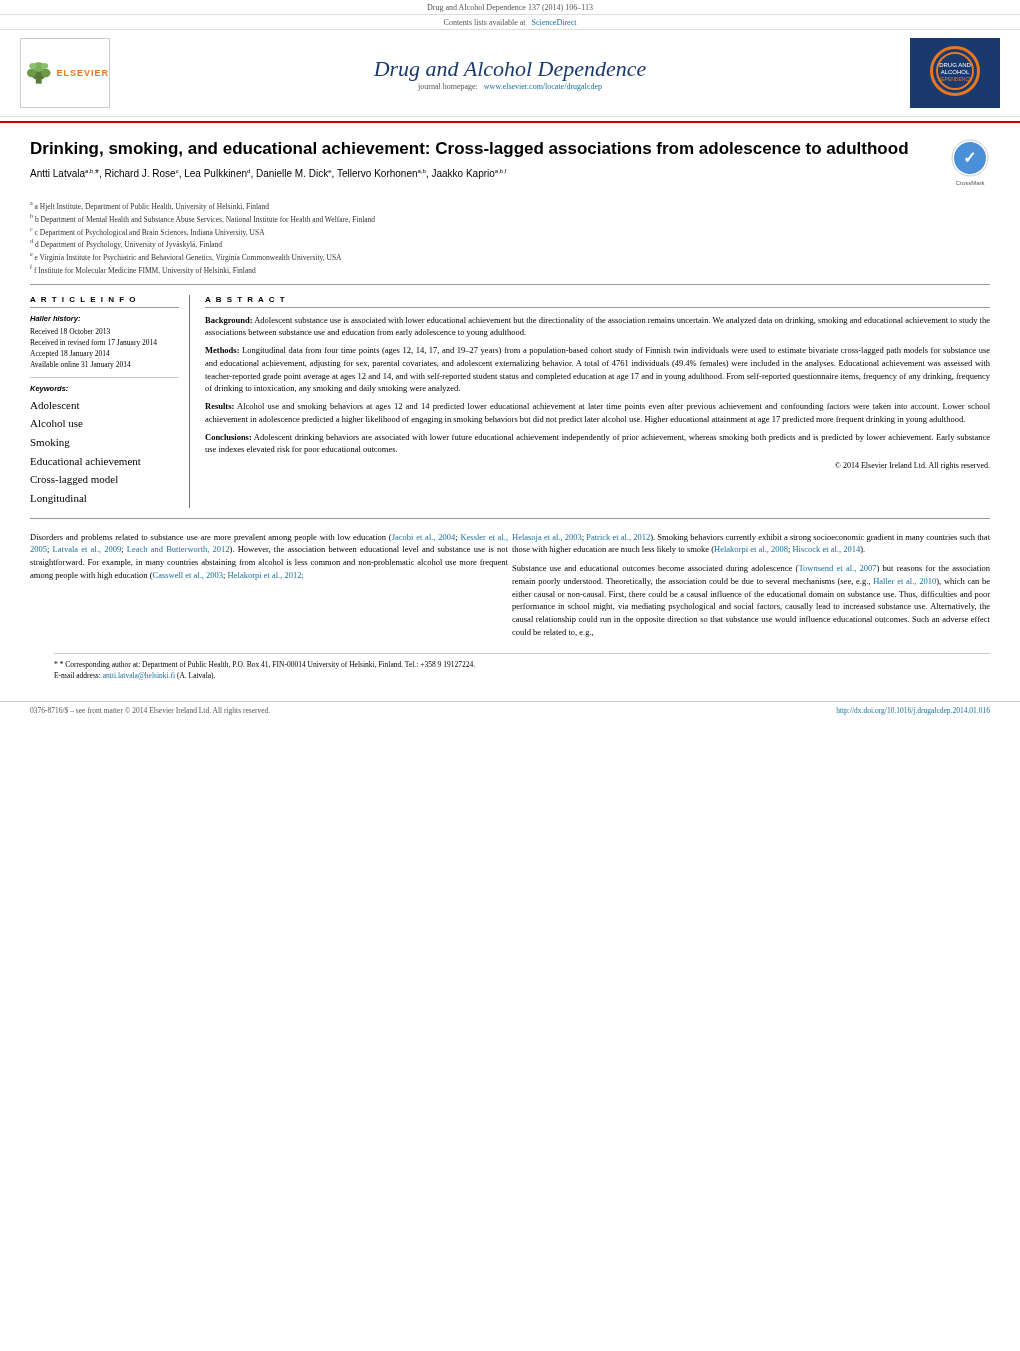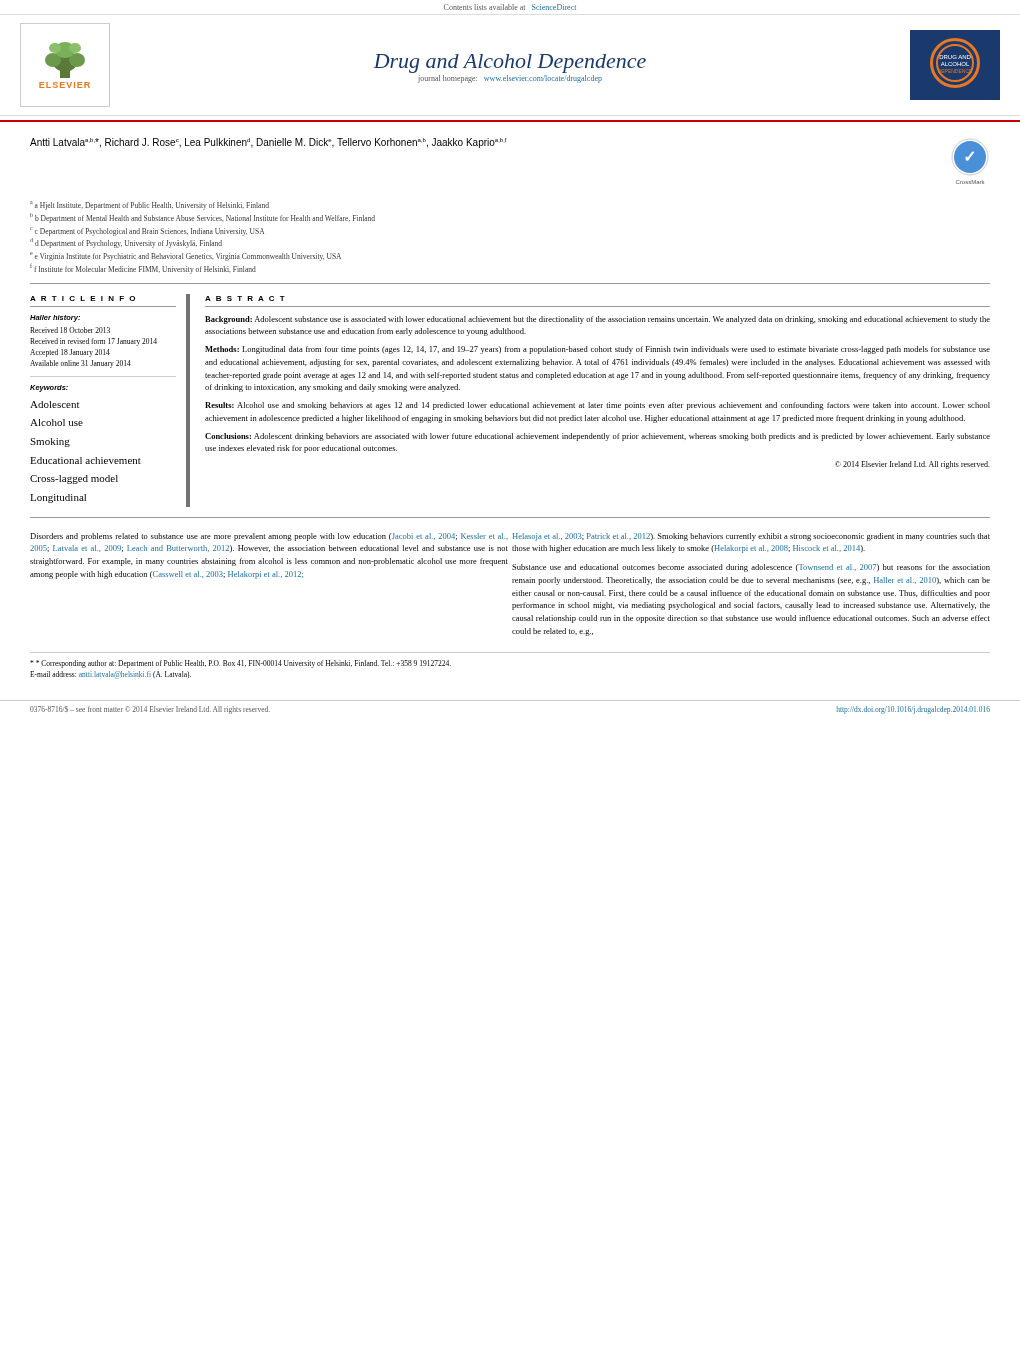--- a/index.html
+++ b/index.html
@@ -32,24 +32,24 @@
     .journal-banner {
       display: flex;
       align-items: center;
       justify-content: space-between;
       padding: 8px 20px;
       border-bottom: 1px solid #ddd;
     }
 
     .elsevier-logo {
       width: 90px;
-      height: 84px;
+      height: 70px;
       border: 1px solid #ccc;
       display: flex;
-      flex-direction: column;
+      flex-direction: row;
       align-items: center;
       justify-content: center;
       font-size: 7px;
     }
 
     .elsevier-tree {
       width: 60px;
       height: 40px;
     }
 
@@ -141,21 +141,21 @@
       display: flex;
       gap: 15px;
       margin-bottom: 12px;
       border-bottom: 1px solid #999;
       padding-bottom: 10px;
     }
 
     .article-info {
       width: 160px;
       flex-shrink: 0;
-      border-right: 4px solid #737373;
+      border-right: 1px solid #737373;
       padding-right: 10px;
     }
 
     .article-info h3 {
       font-size: 8px;
       font-family: Arial, sans-serif;
       letter-spacing: 1.5px;
       text-transform: uppercase;
       margin-bottom: 6px;
       border-bottom: 1px solid #999;
@@ -248,20 +248,21 @@
     .col-text p { margin-bottom: 6px; }
 
     .col-text a { color: #1a6e9e; text-decoration: none; }
 
     .footnote-section {
       border-top: 1px solid #ccc;
       margin-top: 8px;
       padding-top: 5px;
       font-size: 7.5px;
       line-height: 1.5;
+      margin-left: 24px;
     }
 
     .footnote-section a { color: #1a6e9e; text-decoration: none; }
 
     .bottom-bar {
       border-top: 1px solid #ccc;
       padding: 4px 30px;
       font-size: 7.5px;
       color: #555;
       display: flex;
@@ -270,20 +271,23 @@
     }
 
     .bottom-bar a { color: #1a6e9e; text-decoration: none; }
 
     sup { font-size: 6px; vertical-align: super; }
   </style>
 </head>
 <body>
 
 <div class="journal-header">
+  <div class="journal-top-bar">
+    <span>Drug and Alcohol Dependence 137 (2014) 106–113</span>
+  </div>
   <div class="journal-top-bar">
     <span>Contents lists available at</span>
     <a style="color:#1a6e9e; margin-left:4px;">ScienceDirect</a>
   </div>
   <div class="journal-banner">
 
     <div class="elsevier-logo">
       <svg class="elsevier-tree" viewBox="0 0 60 40">
         <rect x="25" y="30" width="10" height="8" fill="#5a7a3a"></rect>
         <ellipse cx="30" cy="22" rx="12" ry="10" fill="#5a7a3a"></ellipse>
@@ -314,20 +318,21 @@
         </svg>
       </div>
     </div>
   </div>
 </div>
 
 <div class="main-content">
 
   <div class="article-title-section">
     <div class="article-title-text">
+      <h2>Drinking, smoking, and educational achievement: Cross-lagged associations from adolescence to adulthood</h2>
       <div class="authors">
         <span>Antti Latvala<sup>a,b,</sup>*, Richard J. Rose<sup>c</sup>, Lea Pulkkinen<sup>d</sup>, Danielle M. Dick<sup>e</sup>, Tellervo Korhonen<sup>a,b</sup>, Jaakko Kaprio<sup>a,b,f</sup></span>
       </div>
     </div>
 
     <div style="margin-left:15px; flex-shrink:0;">
       <svg width="40" height="40" viewBox="0 0 40 40">
         <circle cx="20" cy="20" r="18" fill="#fff" stroke="#ccc" stroke-width="1"></circle>
         <circle cx="20" cy="20" r="16" fill="#4a90d9"></circle>
         <text x="20" y="25" text-anchor="middle" fill="#fff" font-size="16" font-family="Arial" font-weight="bold">✓</text>

